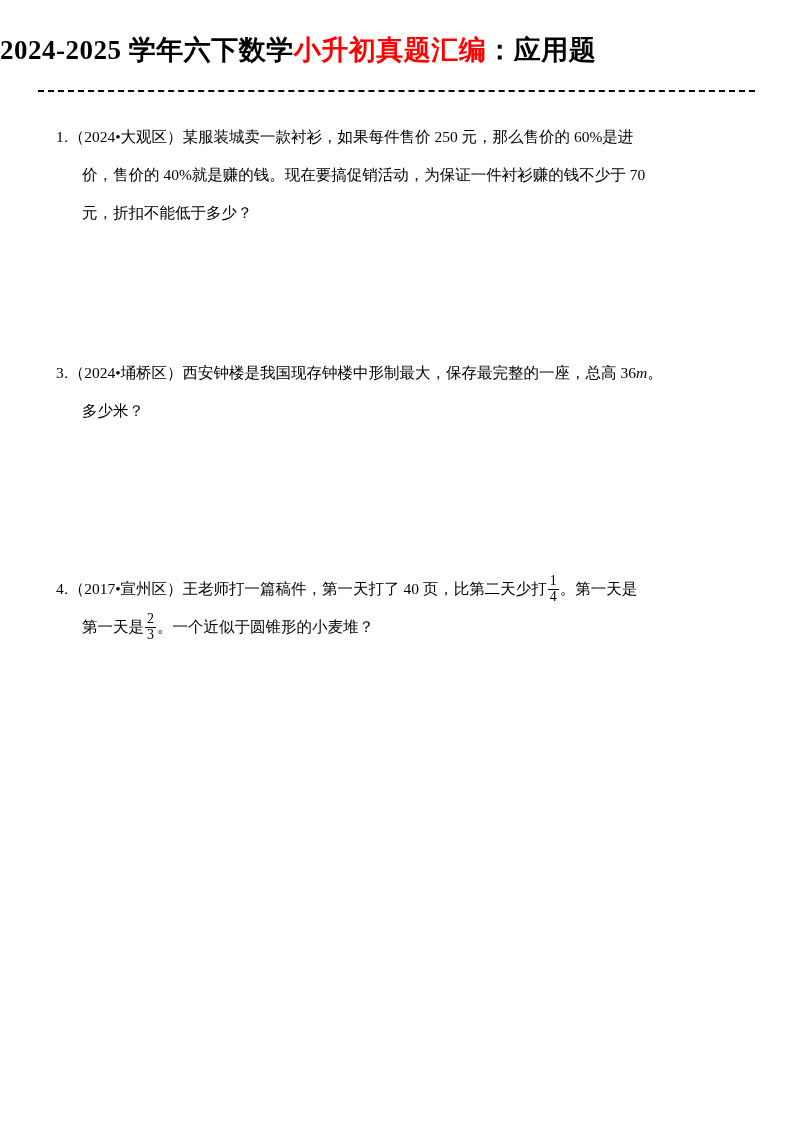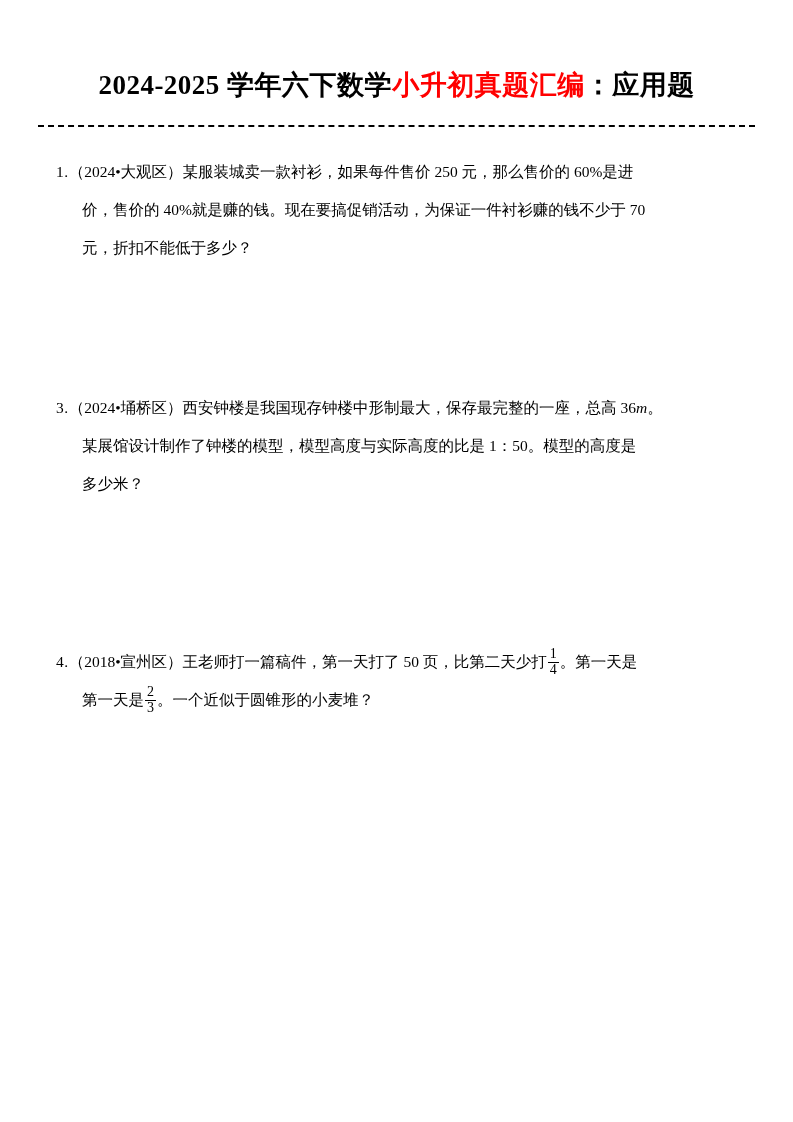--- a/index.html
+++ b/index.html
@@ -15,26 +15,26 @@
     overflow: hidden;
   }
   .page {
     position: relative;
     width: 793px;
     height: 1122px;
     box-sizing: border-box;
     padding: 0;
   }
   .title {
-    text-align: center;
+    text-align: left;
     font-size: 27px;
     font-weight: bold;
     letter-spacing: 0.5px;
-    margin: 12px;
-    padding-top: 55px;
+    margin: 0;
+    padding-top: 32px;
     white-space: nowrap;
     font-family: "Liberation Serif", "DejaVu Serif", serif;
   }
   .title .red {
     color: #ff0000;
   }
   .divider {
     margin: 22px 38px 0 38px;
     border-top: 2px dashed #000000;
     height: 0;
@@ -97,23 +97,22 @@
 
     <div class="q q-1">
       <div><span class="num">1.</span><span>（2024•大观区）</span><span>某服装城卖一款衬衫，如果每件售价 250 元，那么售价的 60%是进</span></div>
       <div class="line2"><span>价，售价的 40%就是赚的钱。现在要搞促销活动，为保证一件衬衫赚的钱不少于 70</span></div>
       <div class="line3"><span>元，折扣不能低于多少？</span></div>
     </div>
 
 
     <div class="q q-3">
       <div><span class="num">3.</span><span>（2024•埇桥区）</span><span>西安钟楼是我国现存钟楼中形制最大，保存最完整的一座，总高 36</span><span class="math">m</span><span>。</span></div>
-      <div class="line2"><span>某展馆设计制作了钟楼的模型，模型高度与实际高度的比是 1：50。模型的高度是</span></div>
       <div class="line3"><span>多少米？</span></div>
     </div>
 
     <div class="q q-4">
-      <div><span class="num">4.</span><span>（2018•宣州区）</span><span>王老师打一篇稿件，第一天打了 50 页，比第二天少打</span><span class="frac"><span class="top">1</span><span class="bot">4</span></span><span>。第一天是</span></div>
+      <div><span class="num">4.</span><span>（2017•宣州区）</span><span>王老师打一篇稿件，第一天打了 40 页，比第二天少打</span><span class="frac"><span class="top">1</span><span class="bot">4</span></span><span>。第一天是</span></div>
       <div class="line2"><span>第一天是</span><span class="frac"><span class="top">2</span><span class="bot">3</span></span><span>。一个近似于圆锥形的小麦堆？</span></div>
     </div>
 
   </div>
 </div>
 
 </body></html>

